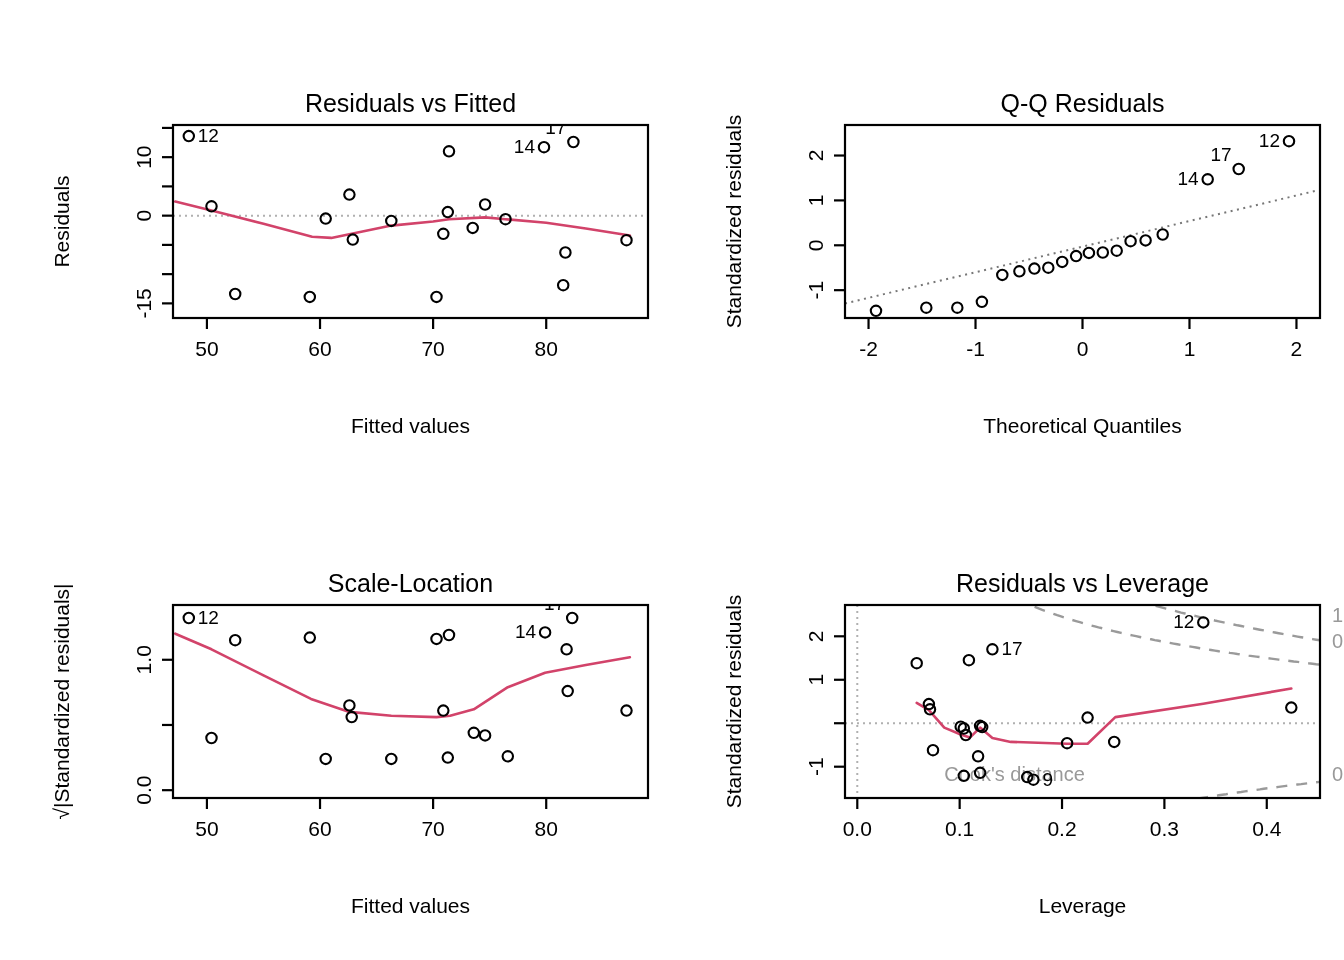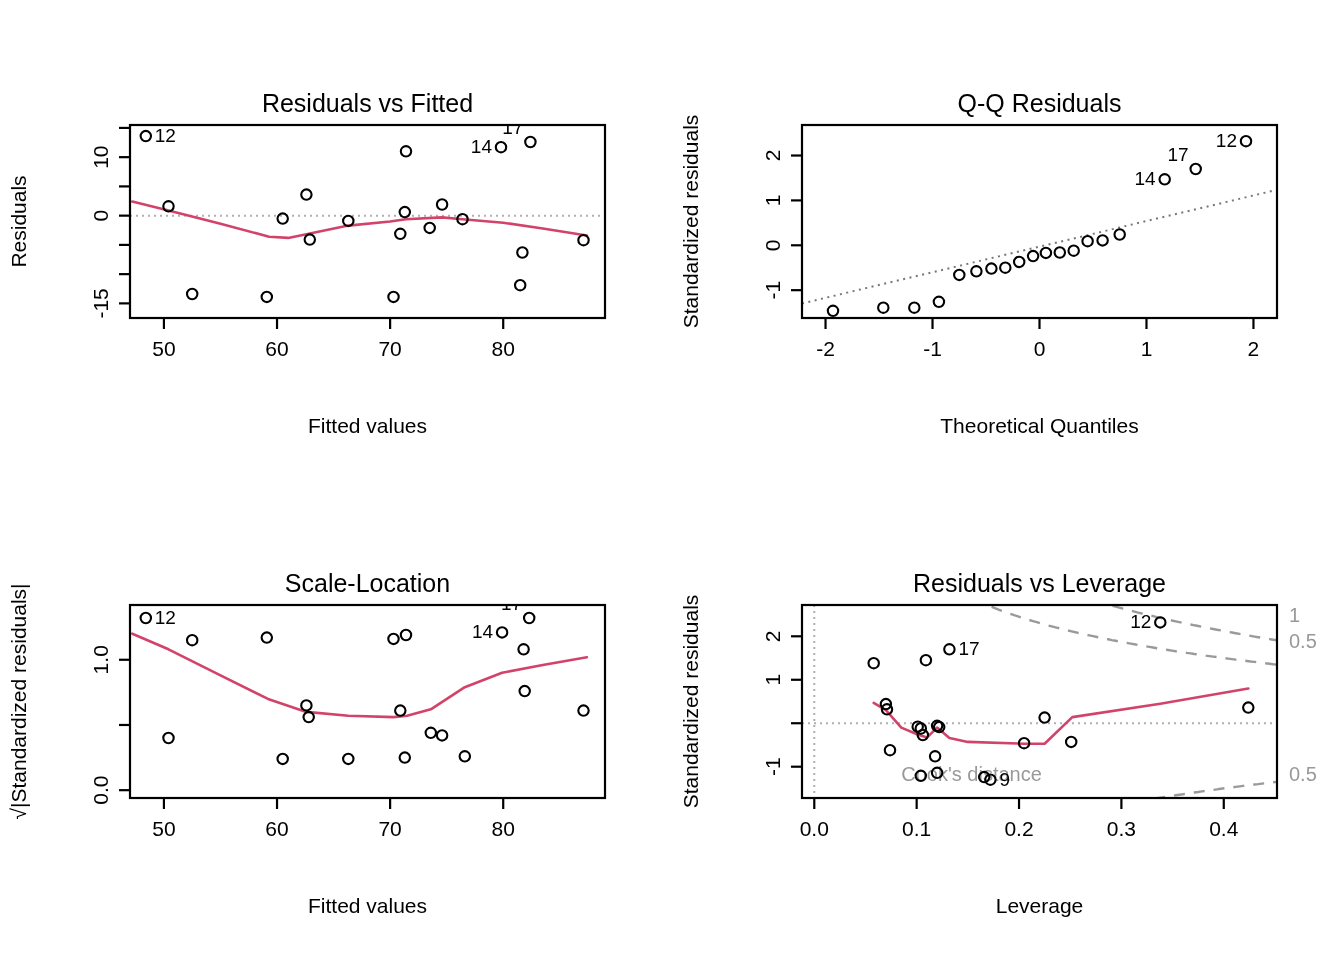--- a/index.html
+++ b/index.html
@@ -13,20 +13,21 @@
     font-family: "Liberation Sans", sans-serif;
     color: #000000;
     overflow: hidden;
   }
   #plot-grid {
     width: 1224px;
     height: 960px;
     display: grid;
     grid-template-columns: 672px 672px;
     grid-template-rows: 480px 480px;
+    padding-left: 43px;
   }
   .panel {
     position: relative;
     width: 672px;
     height: 480px;
   }
   .panel svg {
     display: block;
     width: 672px;
     height: 480px;

